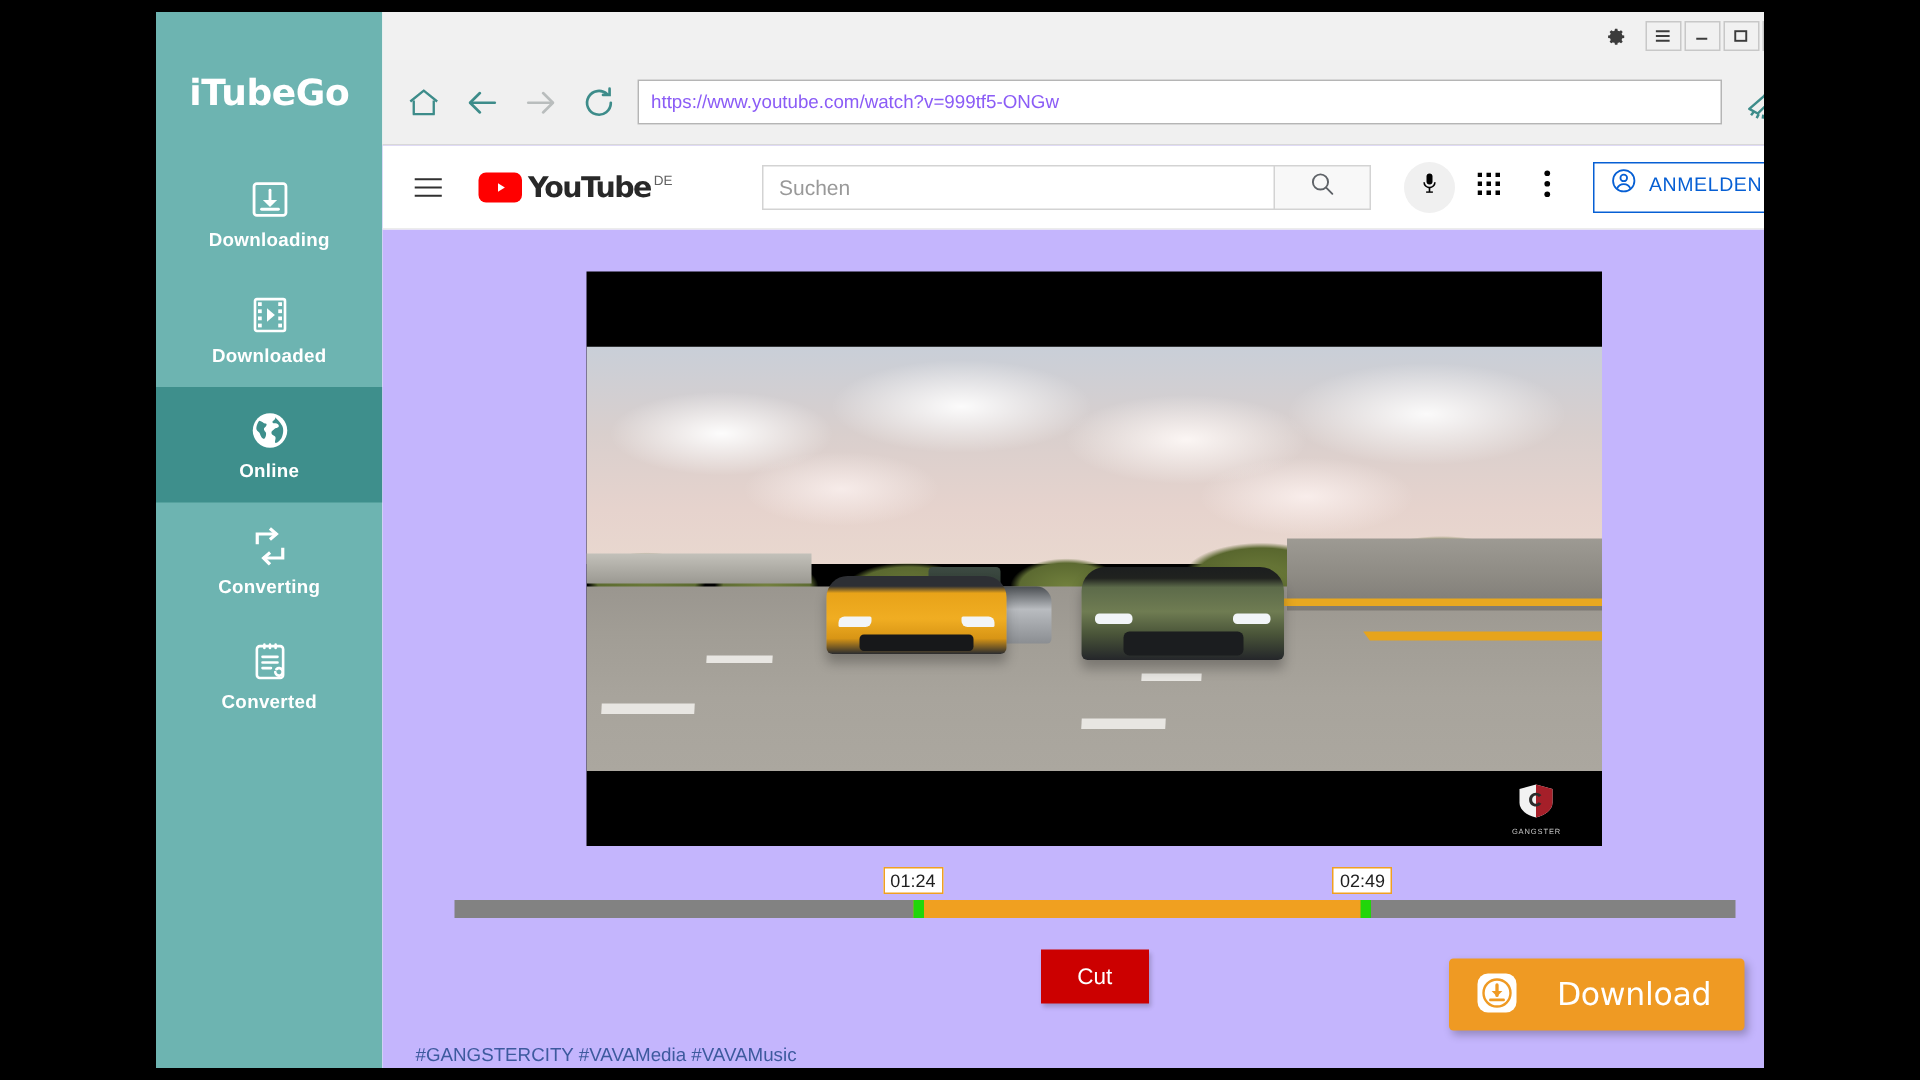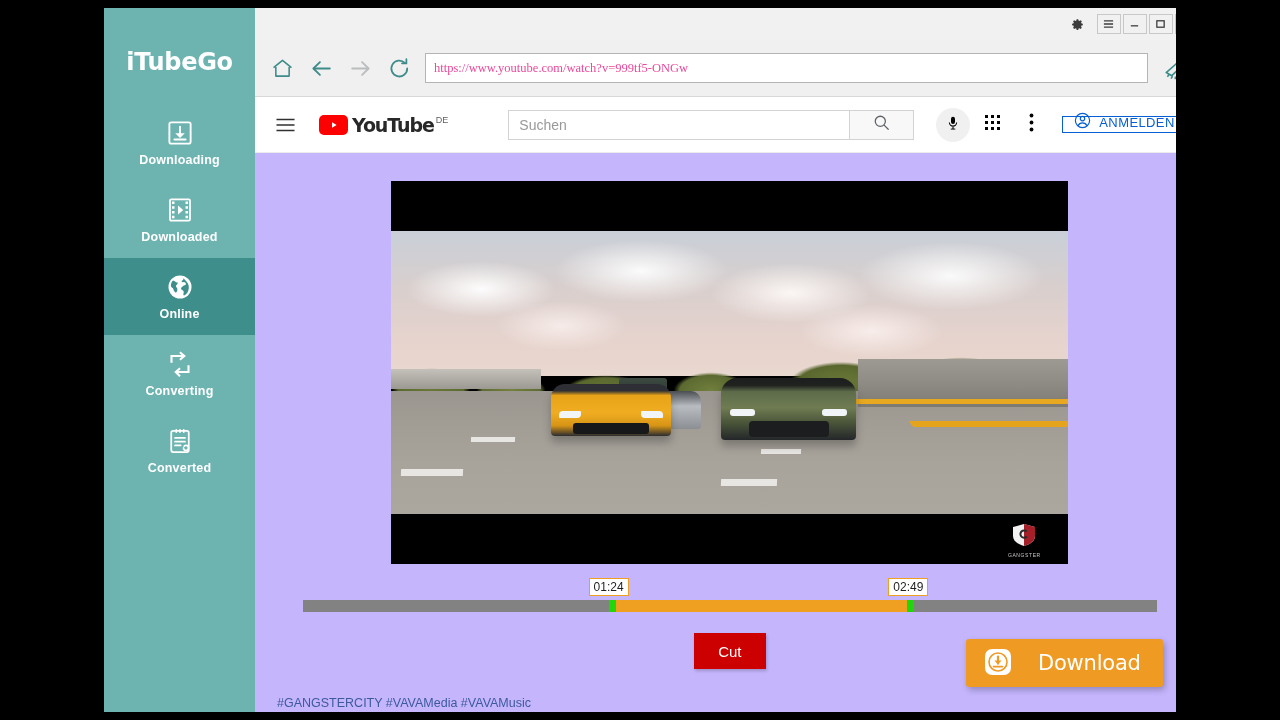--- a/index.html
+++ b/index.html
@@ -106,22 +106,22 @@
     flex: 0 0 57px;
   }
   .nav-btn { width: 26px; height: 26px; cursor: pointer; display:flex;align-items:center;justify-content:center; }
   #url-input {
     flex: 1;
     height: 30px;
     border: 1px solid #b5b5b5;
     background: #ffffff;
     padding: 0 8px;
     font-size: 12.5px;
-    color: #ec4899;
-    font-family: Liberation Serif, serif;
+    color: #8b5cf6;
+    font-family: Liberation Sans, sans-serif;
     outline: none;
   }
   #broom-btn { width: 30px; height: 30px; cursor:pointer; display:flex;align-items:center;justify-content:center; }
 
   
   #web-content {
     flex: 1;
     background: #c4b5fd;
     position: relative;
     overflow: hidden;
@@ -172,21 +172,21 @@
   }
   #yt-mic {
     width: 34px; height: 34px; border-radius: 50%;
     background: #f0f0f0;
     display: flex; align-items: center; justify-content: center;
     margin-left: 22px; cursor: pointer;
   }
   #yt-apps { width: 34px; height: 34px; margin-left: 5px; display:flex;align-items:center;justify-content:center; cursor:pointer;}
   #yt-more { width: 34px; height: 34px; margin-left: 5px; display:flex;align-items:center;justify-content:center; cursor:pointer;}
   #yt-signin {
-    height: 17px; margin-left: 14px;
+    height: 34px; margin-left: 14px;
     border: 1px solid #065fd4;
     color: #065fd4;
     display: flex; align-items: center; gap: 7px;
     padding: 0 13px 4px 10px;
     cursor: pointer;
     background: #fff;
   }
   #yt-signin-label {
     font-size: 13px; font-weight: 500; letter-spacing: .4px;
     font-family: "Liberation Sans", sans-serif;

